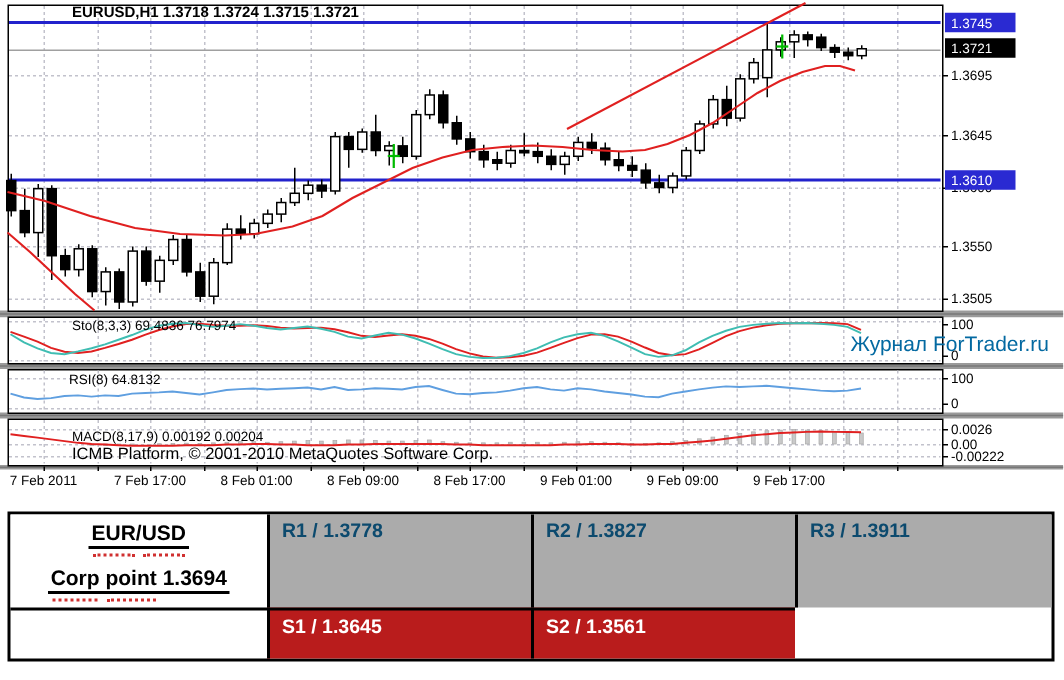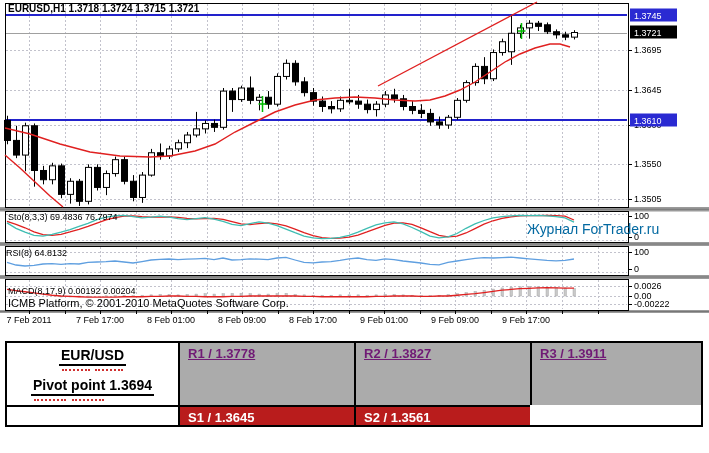--- a/index.html
+++ b/index.html
@@ -1,35 +1,35 @@
 <!DOCTYPE html>
 <html><head>
 <meta charset="utf-8">
 <style>
   html,body{margin:0;padding:0;background:#fff;}
   .screen{position:relative;width:709px;height:453px;background:#fff;overflow:hidden;
           font-family:"Liberation Sans",sans-serif;}
-  .ov{position:absolute;color:#000;white-space:nowrap;}
+  .ov{position:absolute;color:#000;white-space:nowrap;margin-left:40px;}
   .chart-title{left:8px;top:3px;font-size:10px;font-weight:600;}
   .ind-label{font-size:9px;}
   .sto-label{left:8px;top:212px;}
   .rsi-label{left:6px;top:248px;}
   .macd-label{left:8px;top:286px;}
   .copyright{left:8px;top:297px;font-size:11px;}
   .watermark{left:527px;top:221px;font-size:14px;color:#0369a1;}
   svg{position:absolute;left:0;top:0;}
   
-  .pivot-table{position:absolute;left:5px;top:341px;width:698px;height:86px;
+  .pivot-table{position:absolute;left:5px;top:341px;width:698px;height:100px;
                border:2px solid #000;box-sizing:border-box;display:grid;
                grid-template-columns:171px 176px 176px 1fr;grid-template-rows:62px 1fr;
                background:#fff;}
   .cell{box-sizing:border-box;font-weight:bold;}
   .bl{border-left:2px solid #000;}
   .bt{border-top:2px solid #000;}
-  .rcell{background:#ababab;color:#701a75;font-size:13px;padding:3px 0 0 8px;text-decoration:underline;}
+  .rcell{background:#ababab;color:#0c4a6e;font-size:13px;padding:3px 0 0 8px;}
   .scell{background:#b91c1c;color:#fff;font-size:13px;padding:3px 0 0 8px;}
   .paircell{background:#fff;text-align:center;font-size:14px;padding-top:4px;}
   .phrase{display:inline-block;border-bottom:2px solid #000;padding:0 2px 1px 2px;}
   .word{position:relative;}
   .word::after{content:"";position:absolute;left:1px;right:1px;bottom:-8px;height:0;
                border-bottom:2px dotted #d03030;}
   .pline2{margin-top:11px;}
 </style>
 </head>
 <body>
@@ -414,21 +414,21 @@
   <div class="ov ind-label macd-label">MACD(8,17,9) 0.00192 0.00204</div>
   <div class="ov copyright">ICMB Platform, © 2001-2010 MetaQuotes Software Corp.</div>
   <div class="ov watermark">Журнал ForTrader.ru</div>
 
   <div class="pivot-table">
     <div class="cell paircell">
       <div>
         <span class="phrase"><span class="word">EUR</span><span>/</span><span class="word">USD</span></span>
       </div>
       <div class="pline2">
-        <span class="phrase"><span class="word">Pivot</span>&nbsp;<span class="word">point</span>&nbsp;<span>1.3694</span></span>
+        <span class="phrase"><span class="word">Corp</span>&nbsp;<span class="word">point</span>&nbsp;<span>1.3694</span></span>
       </div>
     </div>
     <div class="cell rcell bl">R1 / 1.3778</div>
     <div class="cell rcell bl">R2 / 1.3827</div>
     <div class="cell rcell bl">R3 / 1.3911</div>
     <div class="cell bt"></div>
     <div class="cell scell bl bt">S1 / 1.3645</div>
     <div class="cell scell bl bt">S2 / 1.3561</div>
   </div>
 </div>

